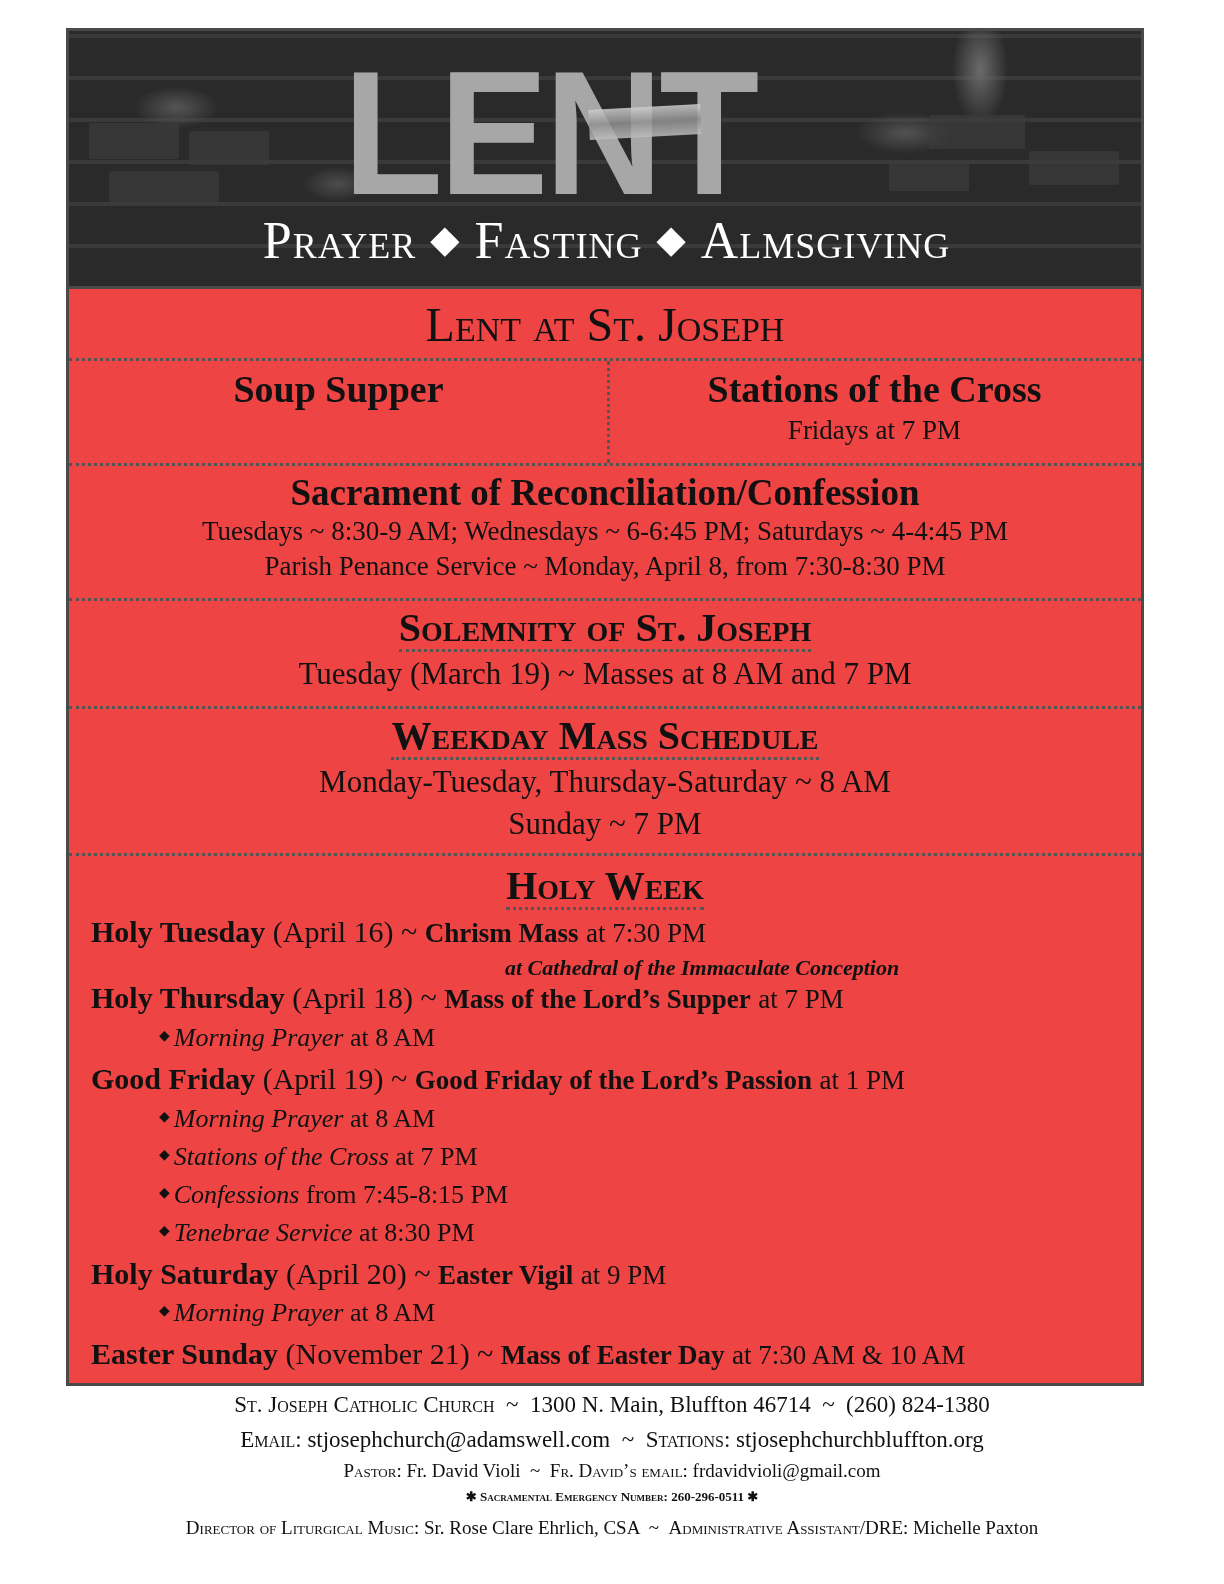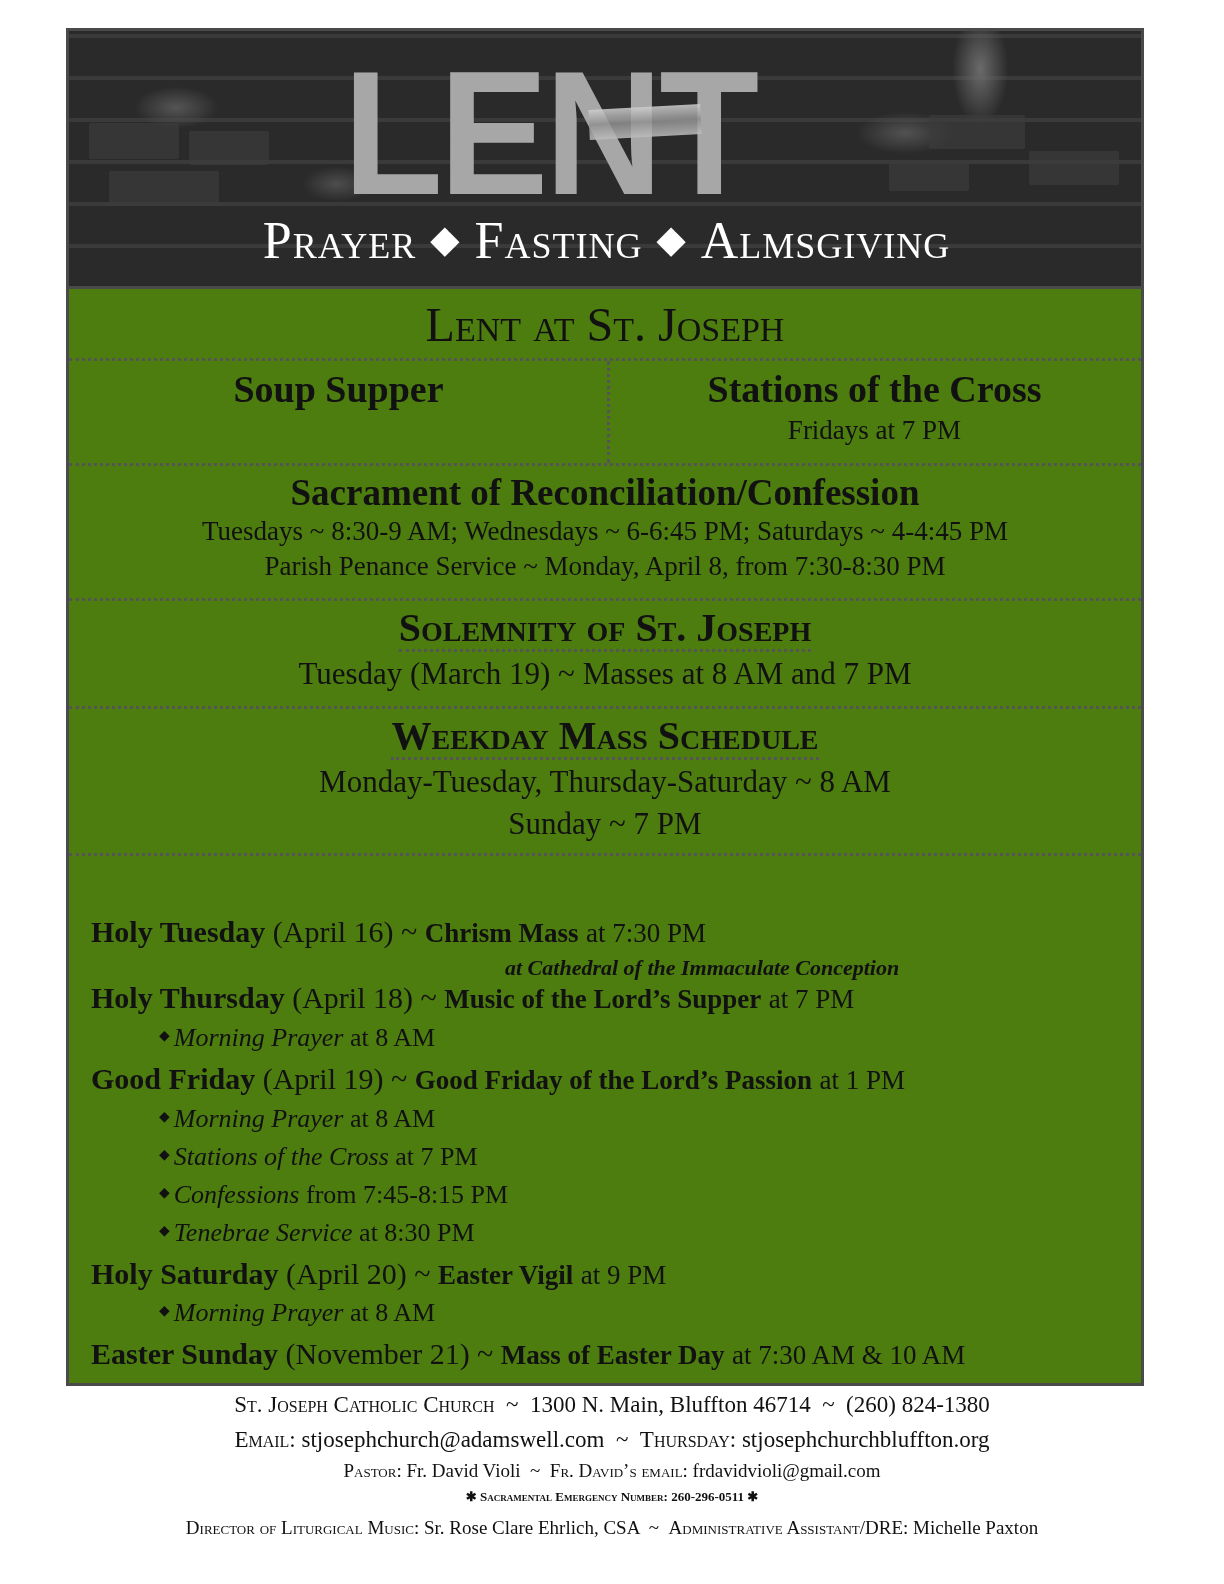--- a/index.html
+++ b/index.html
@@ -1,18 +1,18 @@
 <!DOCTYPE html>
 <html><head>
 <meta charset="utf-8">
 <style>
   html, body { margin: 0; padding: 0; background: #ffffff; }
   body { width: 1224px; height: 1584px; position: relative; font-family: "Liberation Serif", "DejaVu Serif", serif; color: #111; overflow: hidden; }
 
-  .frame { position: absolute; left: 66px; top: 28px; width: 1078px; height: 1358px; border: 3px solid #4a4a4a; box-sizing: border-box; background: #4d7c0f; }
+  .frame { position: absolute; left: 66px; top: 28px; width: 1078px; height: 1358px; border: 3px solid #4a4a4a; box-sizing: border-box; background: #ef4444; }
 
   
   .banner { position: absolute; left: 0; top: 0; width: 100%; height: 258px; overflow: hidden;
     background:
       radial-gradient(ellipse 60px 30px at 10% 30%, #555 0%, transparent 70%),
       radial-gradient(ellipse 50px 25px at 25% 60%, #4d4d4d 0%, transparent 70%),
       radial-gradient(ellipse 70px 30px at 78% 40%, #525252 0%, transparent 70%),
       radial-gradient(ellipse 40px 80px at 85% 15%, #6b6b6b 0%, transparent 70%),
       repeating-linear-gradient(0deg, #2a2a2a 0px, #2a2a2a 38px, #3a3a3a 38px, #3a3a3a 42px),
       #2d2d2d;
@@ -95,30 +95,33 @@
   </div>
   <div class="rule" style="top:675px"></div>
 
   <div class="sec" style="top:684px">
     <div class="smallcaps-title">Weekday Mass Schedule</div>
     <div class="line-lg" style="margin-top:4px">Monday-Tuesday, Thursday-Saturday ~ 8 AM</div>
     <div class="line-lg" style="margin-top:6px">Sunday ~ 7 PM</div>
   </div>
   <div class="rule" style="top:822px"></div>
 
+  <div class="sec" style="top:834px">
+    <div class="smallcaps-title">Holy Week</div>
+  </div>
 
   <div class="hw" style="top:0">
 
     <div class="hw-row" style="top:884px">
       <b>Holy Tuesday</b> <span>(April 16) ~</span> <b style="font-size:27px">Chrism Mass</b> <span style="font-size:27px">at 7:30 PM</span>
     </div>
     <div class="hw-note" style="top:924px">at Cathedral of the Immaculate Conception</div>
 
     <div class="hw-row" style="top:950px">
-      <b>Holy Thursday</b> <span>(April 18) ~</span> <b style="font-size:27px">Music of the Lord’s Supper</b> <span style="font-size:27px">at 7 PM</span>
+      <b>Holy Thursday</b> <span>(April 18) ~</span> <b style="font-size:27px">Mass of the Lord’s Supper</b> <span style="font-size:27px">at 7 PM</span>
     </div>
     <div class="hw-sub" style="top:992px"><span class="bullet">◆</span><i>Morning Prayer</i> <span>at 8 AM</span></div>
 
     <div class="hw-row" style="top:1031px">
       <b>Good Friday</b> <span>(April 19) ~</span> <b style="font-size:27px">Good Friday of the Lord’s Passion</b> <span style="font-size:27px">at 1 PM</span>
     </div>
     <div class="hw-sub" style="top:1073px"><span class="bullet">◆</span><i>Morning Prayer</i> <span>at 8 AM</span></div>
     <div class="hw-sub" style="top:1111px"><span class="bullet">◆</span><i>Stations of the Cross</i> <span>at 7 PM</span></div>
     <div class="hw-sub" style="top:1149px"><span class="bullet">◆</span><i>Confessions</i> <span>from 7:45-8:15 PM</span></div>
     <div class="hw-sub" style="top:1187px"><span class="bullet">◆</span><i>Tenebrae Service</i> <span>at 8:30 PM</span></div>
@@ -138,21 +141,21 @@
   <span class="sc">St. Joseph Catholic Church</span>
   &nbsp;<span>~</span>&nbsp;
   <span>1300 N. Main, Bluffton 46714</span>
   &nbsp;<span>~</span>&nbsp;
   <span>(260) 824-1380</span>
 </div>
 <div class="footer" style="top:1427px; font-size:23px">
   <span class="sc">Email:</span>
   <span>stjosephchurch@adamswell.com</span>
   &nbsp;<span>~</span>&nbsp;
-  <span class="sc">Thursday:</span>
+  <span class="sc">Stations:</span>
   <span>stjosephchurchbluffton.org</span>
 </div>
 <div class="footer" style="top:1460px; font-size:19px">
   <span class="sc">Pastor:</span>
   <span>Fr. David Violi</span>
   &nbsp;<span>~</span>&nbsp;
   <span class="sc">Fr. David’s email:</span>
   <span>frdavidvioli@gmail.com</span>
 </div>
 <div class="footer" style="top:1489px; font-size:13px; font-weight:700">

